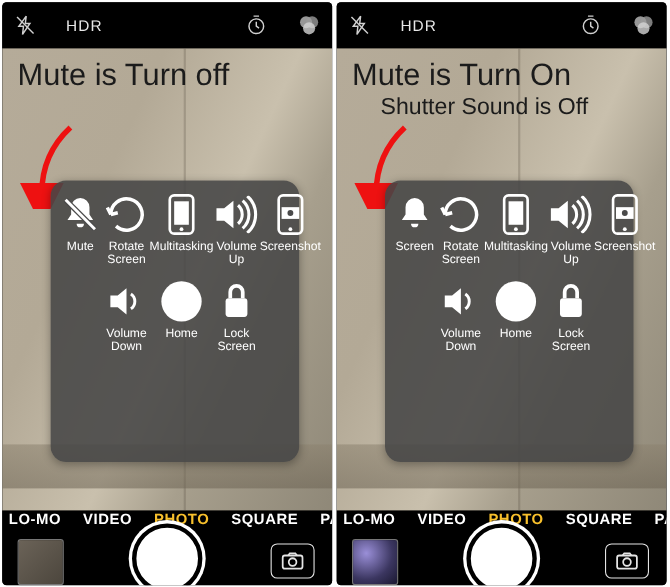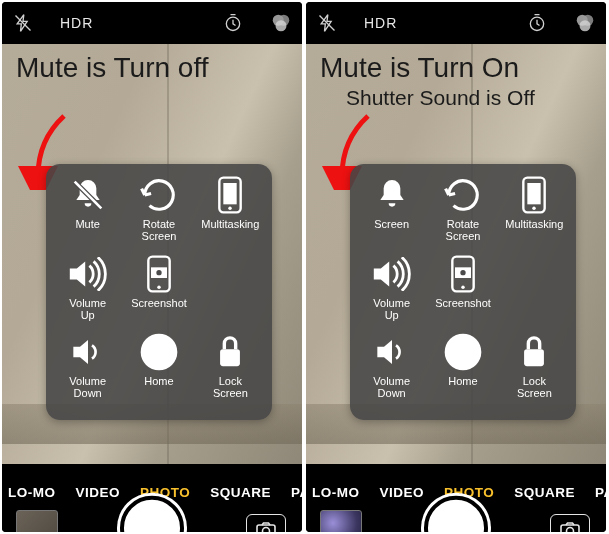--- a/index.html
+++ b/index.html
@@ -11,25 +11,25 @@
   .tb-left,.tb-right{display:flex;align-items:center;gap:26px}
   .tb-icon{width:22px;height:22px;display:flex;align-items:center;justify-content:center;color:#ccc}
   .hdr{color:#e7e7e7;font-size:14px;font-weight:500;letter-spacing:1px}
   .viewfinder{position:relative;height:420px;background:linear-gradient(115deg,#b5ab99 0%,#b3a996 30%,#c9c0ad 55%,#a79f8d 70%,#8f8878 100%);overflow:hidden}
   .wall-line{position:absolute;top:0;bottom:0;left:55%;width:2px;background:rgba(80,72,60,.25)}
   .shelf{position:absolute;left:0;right:0;bottom:20px;height:40px;background:linear-gradient(#8c826f,#6e6555);opacity:.55}
   .annot{position:absolute;left:14px;color:#1b1b1b;font-weight:500}
   .annot.t1{top:8px;font-size:28px}
   .annot.t2{top:42px;left:40px;font-size:21px}
   .arrow{position:absolute;left:16px;top:66px;width:60px;height:80px;pointer-events:none}
-  .panel{position:absolute;left:44px;top:120px;width:214px;height:236px;background:rgba(70,70,70,.88);border-radius:14px;padding:10px 6px;display:grid;grid-template-columns:repeat(3,1fr);grid-template-rows:repeat(3,1fr);box-shadow:0 2px 8px rgba(0,0,0,.3)}
+  .panel{position:absolute;left:44px;top:120px;width:214px;height:236px;background:rgba(70,70,70,.88);border-radius:14px;padding:10px 6px;display:grid;grid-template-columns:repeat(5,1fr);grid-template-rows:repeat(3,1fr);box-shadow:0 2px 8px rgba(0,0,0,.3)}
   .cell{display:flex;flex-direction:column;align-items:center;justify-content:flex-start;color:#fff}
   .cell .ic{width:42px;height:42px;display:flex;align-items:center;justify-content:center}
   .cell .lab{font-size:11px;text-align:center;line-height:12px;margin-top:2px}
-  .modebar{height:26px;background:#000;display:flex;align-items:flex-end;gap:20px;padding:10px 6px;overflow:hidden}
+  .modebar{height:26px;background:#000;display:flex;align-items:flex-start;gap:20px;padding:0 6px;overflow:hidden}
   .mode{font-size:13.5px;font-weight:600;letter-spacing:.5px;color:#fff;white-space:nowrap}
   .mode.sel{color:#f8c02c}
   .controls{height:42px;background:#000;position:relative}
   .shutter{position:absolute;left:50%;top:50%;transform:translate(-50%,-55%);width:56px;height:56px;border-radius:50%;background:#fff;border:4px solid #000;box-shadow:0 0 0 3px #fff}
   .thumb{position:absolute;left:14px;top:0;width:40px;height:40px;border:1px solid #777;border-radius:3px;background:linear-gradient(135deg,#6b6358,#4c463d)}
   .thumb.b{background:radial-gradient(circle at 30% 30%,#9a8fd8,#3b3660 60%,#1a1830)}
   .switch{position:absolute;right:16px;top:4px;width:38px;height:30px;border:1.5px solid #e5e5e5;border-radius:6px;display:flex;align-items:center;justify-content:center;color:#e5e5e5}
   svg{display:block}
 </style>
 </head>

